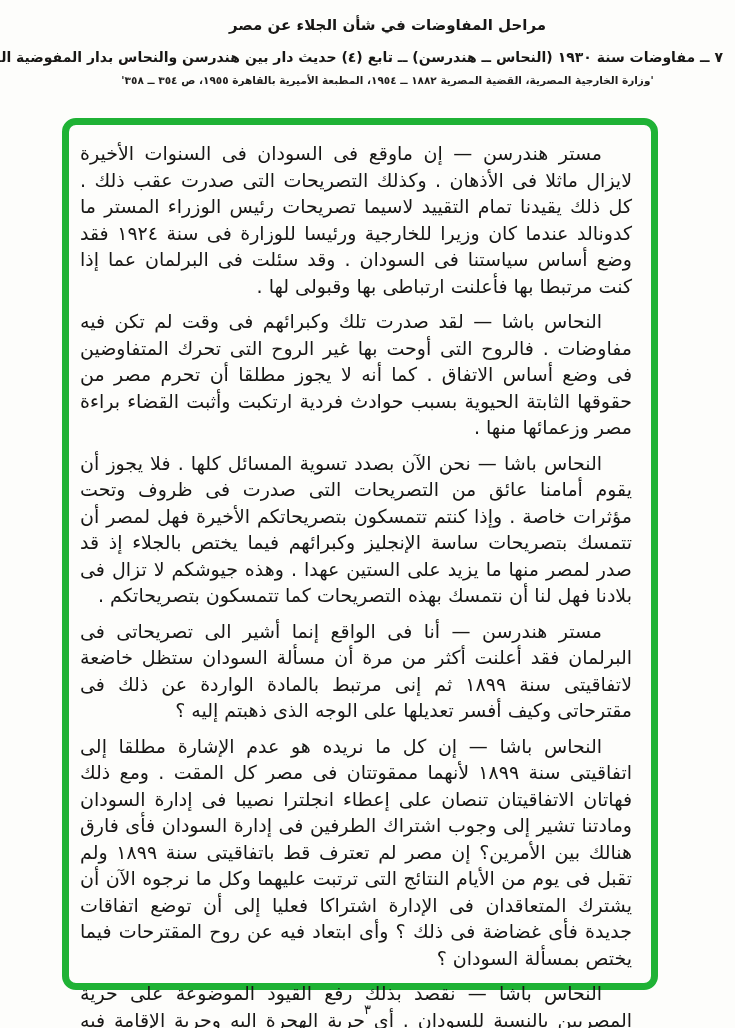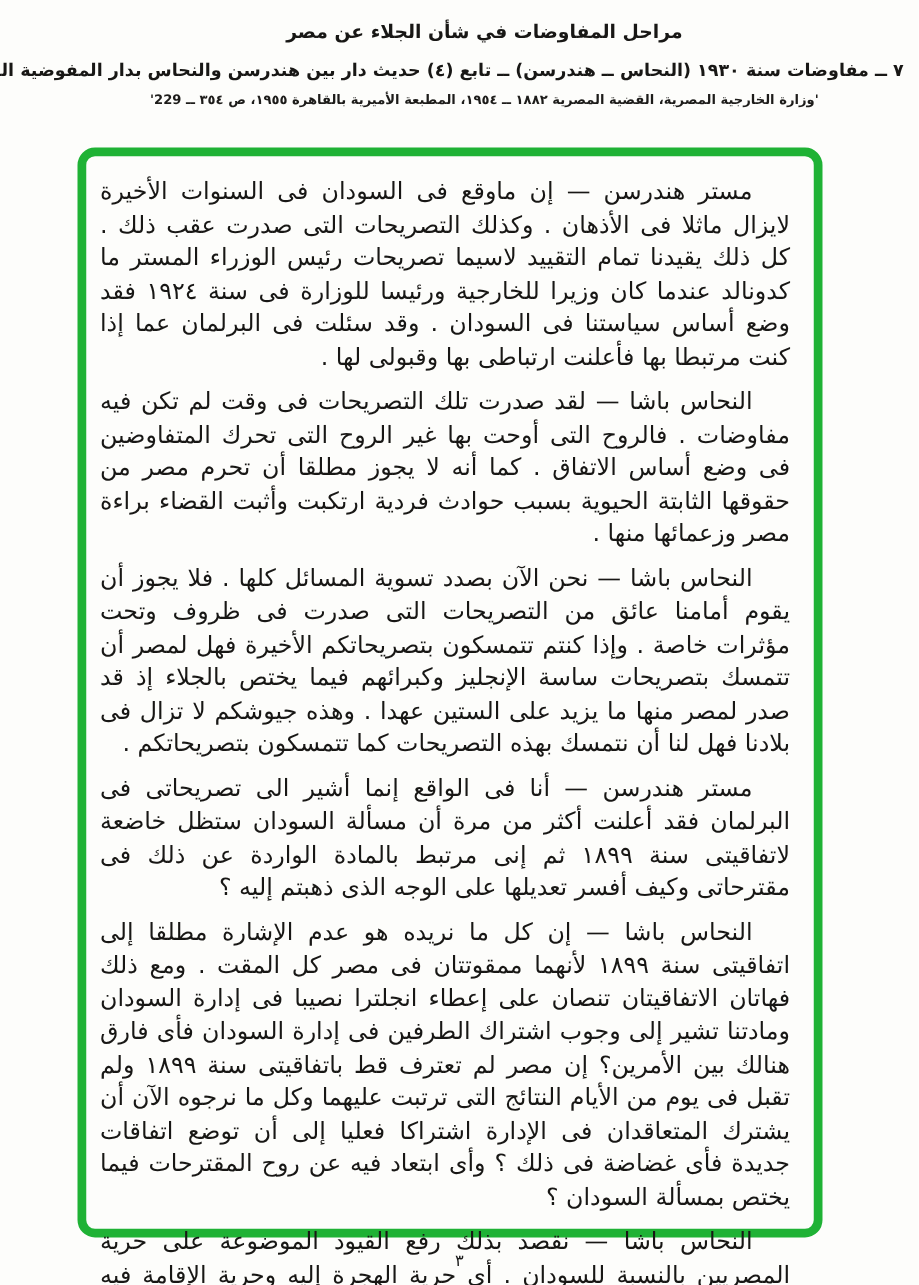--- a/index.html
+++ b/index.html
@@ -61,30 +61,30 @@
   }
 </style>
 </head>
 <body>
 
 <div class="page">
 
   <div class="header">
     <div class="doc-title">مراحل المفاوضات في شأن الجلاء عن مصر</div>
     <div class="doc-subtitle">٧ ــ مفاوضات سنة ١٩٣٠ (النحاس ــ هندرسن) ــ تابع (٤) حديث دار بين هندرسن والنحاس بدار المفوضية المصرية</div>
-    <div class="doc-source">'وزارة الخارجية المصرية، القضية المصرية ١٨٨٢ ــ ١٩٥٤، المطبعة الأميرية بالقاهرة ١٩٥٥، ص ٣٥٤ ــ 229'</div>
+    <div class="doc-source">'وزارة الخارجية المصرية، القضية المصرية ١٨٨٢ ــ ١٩٥٤، المطبعة الأميرية بالقاهرة ١٩٥٥، ص ٣٥٤ ــ ٣٥٨'</div>
   </div>
 
   <div class="highlight-box"></div>
 
   <div class="text-area">
 
     <p class="para"><span class="speaker">مستر هندرسن</span> <span>—</span> <span>إن ماوقع فى السودان فى السنوات الأخيرة لايزال ماثلا فى الأذهان . وكذلك التصريحات التى صدرت عقب ذلك . كل ذلك يقيدنا تمام التقييد لاسيما تصريحات رئيس الوزراء المستر ما كدونالد عندما كان وزيرا للخارجية ورئيسا للوزارة فى سنة ١٩٢٤ فقد وضع أساس سياستنا فى السودان . وقد سئلت فى البرلمان عما إذا كنت مرتبطا بها فأعلنت ارتباطى بها وقبولى لها .</span></p>
 
-    <p class="para"><span class="speaker">النحاس باشا</span> <span>—</span> <span>لقد صدرت تلك التصريحات فى وقت لم تكن فيه مفاوضات . فالروح التى أوحت بها غير الروح التى تحرك المتفاوضين فى وضع أساس الاتفاق . كما أنه لا يجوز مطلقا أن تحرم مصر من حقوقها الثابتة الحيوية بسبب حوادث فردية ارتكبت وأثبت القضاء براءة مصر وزعمائها منها .</span></p>
+    <p class="para"><span class="speaker">النحاس باشا</span> <span>—</span> <span>لقد صدرت تلك وكبرائهم فى وقت لم تكن فيه مفاوضات . فالروح التى أوحت بها غير الروح التى تحرك المتفاوضين فى وضع أساس الاتفاق . كما أنه لا يجوز مطلقا أن تحرم مصر من حقوقها الثابتة الحيوية بسبب حوادث فردية ارتكبت وأثبت القضاء براءة مصر وزعمائها منها .</span></p>
 
 
     <p class="para"><span class="speaker">النحاس باشا</span> <span>—</span> <span>نحن الآن بصدد تسوية المسائل كلها . فلا يجوز أن يقوم أمامنا عائق من التصريحات التى صدرت فى ظروف وتحت مؤثرات خاصة . وإذا كنتم تتمسكون بتصريحاتكم الأخيرة فهل لمصر أن تتمسك بتصريحات ساسة الإنجليز وكبرائهم فيما يختص بالجلاء إذ قد صدر لمصر منها ما يزيد على الستين عهدا . وهذه جيوشكم لا تزال فى بلادنا فهل لنا أن نتمسك بهذه التصريحات كما تتمسكون بتصريحاتكم .</span></p>
 
     <p class="para"><span class="speaker">مستر هندرسن</span> <span>—</span> <span>أنا فى الواقع إنما أشير الى تصريحاتى فى البرلمان فقد أعلنت أكثر من مرة أن مسألة السودان ستظل خاضعة لاتفاقيتى سنة ١٨٩٩ ثم إنى مرتبط بالمادة الواردة عن ذلك فى مقترحاتى وكيف أفسر تعديلها على الوجه الذى ذهبتم إليه ؟</span></p>
 
     <p class="para"><span class="speaker">النحاس باشا</span> <span>—</span> <span>إن كل ما نريده هو عدم الإشارة مطلقا إلى اتفاقيتى سنة ١٨٩٩ لأنهما ممقوتتان فى مصر كل المقت . ومع ذلك فهاتان الاتفاقيتان تنصان على إعطاء انجلترا نصيبا فى إدارة السودان ومادتنا تشير إلى وجوب اشتراك الطرفين فى إدارة السودان فأى فارق هنالك بين الأمرين؟ إن مصر لم تعترف قط باتفاقيتى سنة ١٨٩٩ ولم تقبل فى يوم من الأيام النتائج التى ترتبت عليهما وكل ما نرجوه الآن أن يشترك المتعاقدان فى الإدارة اشتراكا فعليا إلى أن توضع اتفاقات جديدة فأى غضاضة فى ذلك ؟ وأى ابتعاد فيه عن روح المقترحات فيما يختص بمسألة السودان ؟</span></p>
 
 
     <p class="para"><span class="speaker">النحاس باشا</span> <span>—</span> <span>نقصد بذلك رفع القيود الموضوعة على حرية المصريين بالنسبة للسودان . أى حرية الهجرة إليه وحرية الإقامة فيه وحرية التملك كذلك ثم جعل الإدارة السودانية فى أيدى المصريين والإنجليز على السواء .</span></p>

